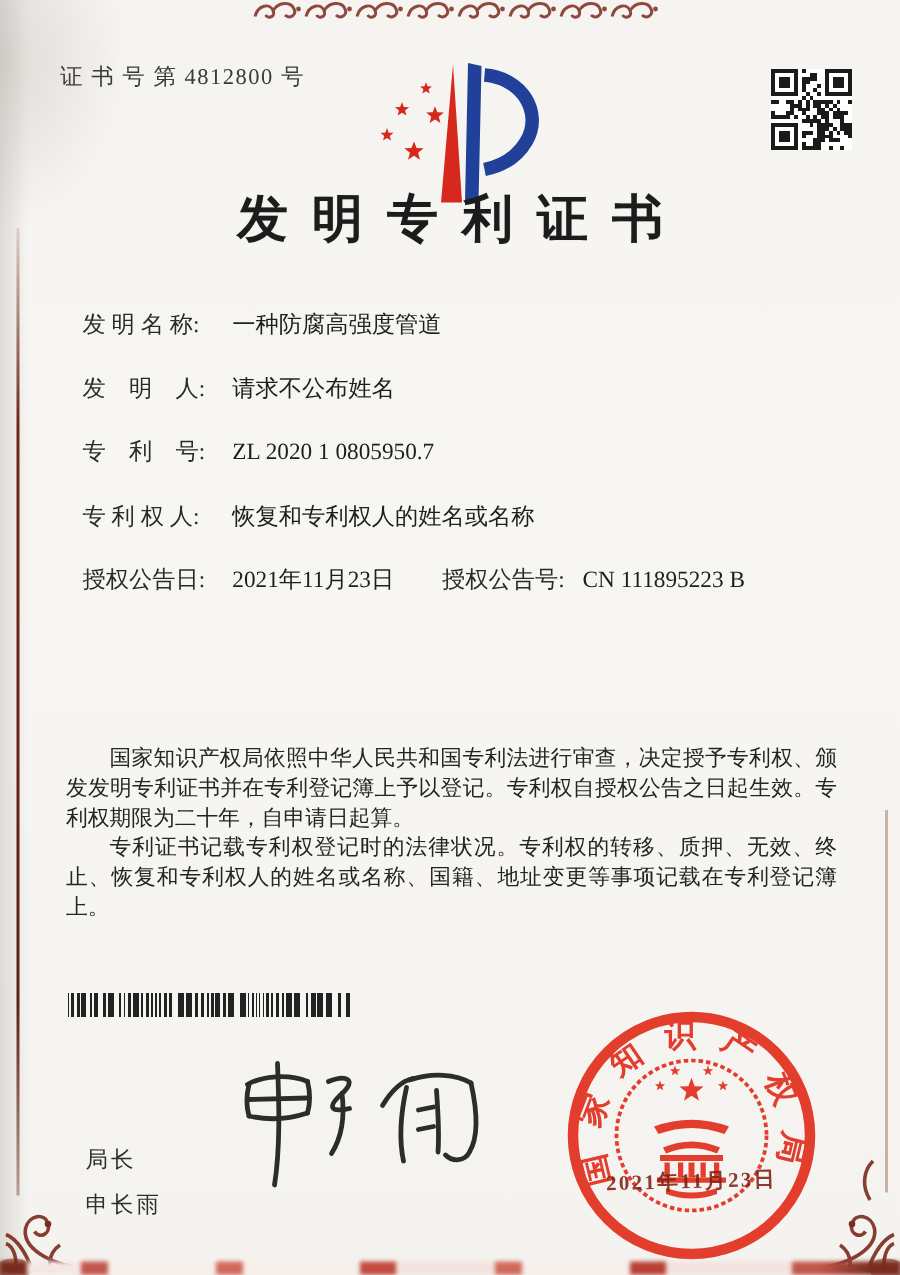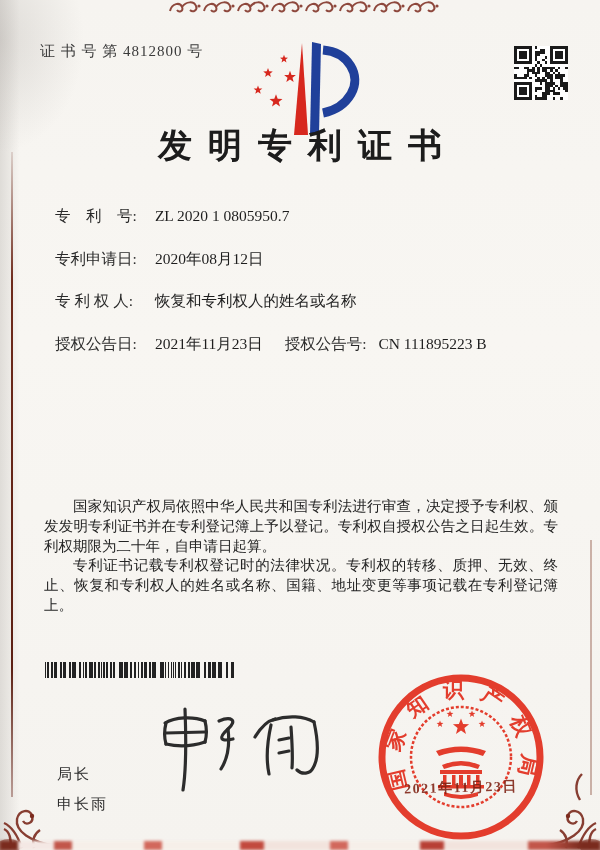--- a/index.html
+++ b/index.html
@@ -12,21 +12,21 @@
     font-family:"Liberation Serif","DejaVu Serif",serif;color:#262626;padding-left:46px;
   }
   .abs{position:absolute;}
   .cert-no{left:40px;top:42px;font-size:15px;letter-spacing:1px;color:#3a3a3a;}
   .title{left:0;top:123px;width:600px;text-align:center;font-size:34px;font-weight:700;
          letter-spacing:16px;padding-left:16px;box-sizing:border-box;color:#1c1c1c;}
   .fields{left:55px;top:206px;width:510px;font-size:15.5px;color:#222;}
   .frow{height:42.5px;white-space:nowrap;}
   .flabel{display:inline-block;width:96px;color:#2a2a2a;}
   .fvalue{color:#1e1e1e;}
-  .fpair2{margin-left:18px;}
+  .fpair2{margin-left:28px;}
   .paras{left:44px;top:497px;width:514px;font-size:14.5px;line-height:19.8px;
          color:#242424;text-align:justify;}
   .paras p{margin:0;text-indent:2em;}
   .signer{left:57px;top:719px;font-size:15px;color:#2e2e2e;line-height:30px;letter-spacing:2px;margin-top:40px;}
   .footer{left:198px;top:821px;width:134px;text-align:center;font-size:13px;color:#333;letter-spacing:1px;}
   .seal-date{left:376px;top:779px;width:170px;text-align:center;font-size:14px;font-weight:700;
              color:#7e2012;letter-spacing:1.5px;opacity:.88;transform:rotate(-1.5deg);font-family:"Liberation Serif",serif;}
   .left-line{left:11px;top:152px;width:2px;height:645px;
              background:linear-gradient(180deg,rgba(120,50,35,.15),#6e2a1c 20%,#5c2014 80%,rgba(110,40,30,.4));}
   .right-line{left:590px;top:540px;width:1.5px;height:255px;background:#8a4a3a;opacity:.4;}
@@ -230,26 +230,30 @@
         <rect x="12" y="20" width="1" height="1"></rect>
         <rect x="15" y="20" width="1" height="1"></rect>
         <rect x="18" y="20" width="1" height="1"></rect>
       </g>
   </svg>
 
   <div class="abs title kshadow">发明专利证书</div>
 
   <div class="abs fields">
     <div class="frow">
+      <span class="flabel">发 明 名 称:</span>
+      <span class="fvalue">一种防腐高强度管道</span>
+    </div>
+    <div class="frow">
+      <span class="flabel">发　明　人:</span>
+      <span class="fvalue">请求不公布姓名</span>
+    </div>
+    <div class="frow">
       <span class="flabel">专　利　号:</span>
       <span class="fvalue">ZL 2020 1 0805950.7</span>
-    </div>
-    <div class="frow">
-      <span class="flabel">专利申请日:</span>
-      <span class="fvalue">2020年08月12日</span>
     </div>
     <div class="frow">
       <span class="flabel">专 利 权 人:</span>
       <span class="fvalue">恢复和专利权人的姓名或名称</span>
     </div>
     <div class="frow">
       <span class="flabel">授权公告日:</span>
       <span class="fvalue">2021年11月23日</span>
       <span class="fpair2">
         <span class="flabel" style="width:auto;margin-right:8px;">授权公告号:</span>

